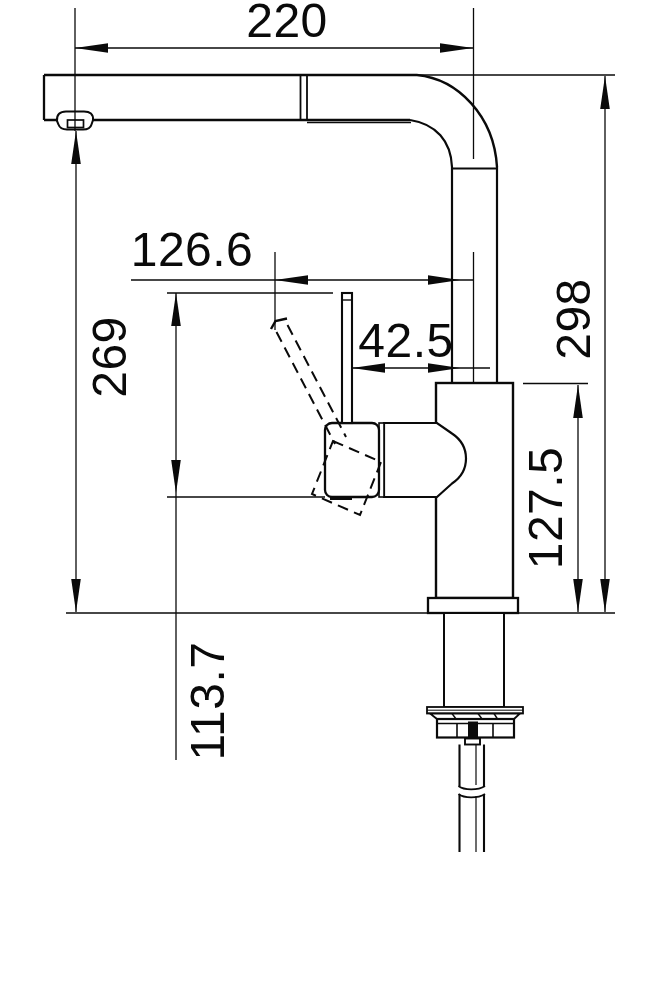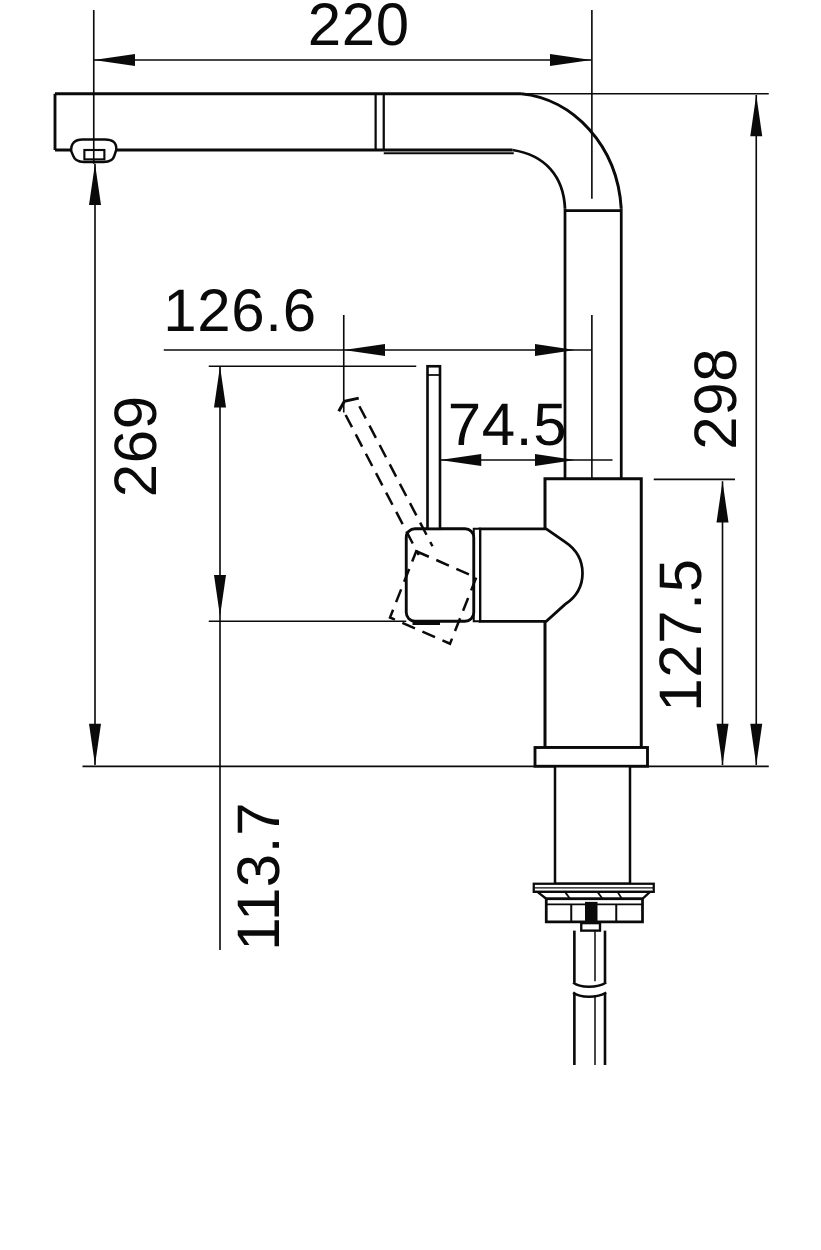--- a/index.html
+++ b/index.html
@@ -162,19 +162,19 @@
     <path d="M176,493 L171.2,460 L180.8,460 Z"></path>
     <path d="M578,385 L573.2,418 L582.8,418 Z"></path>
     <path d="M578,612 L573.2,579 L582.8,579 Z"></path>
     <path d="M605,76 L600.2,109 L609.8,109 Z"></path>
     <path d="M605,612 L600.2,579 L609.8,579 Z"></path>
   </g>
 </svg>
 
   <div class="dim-label" style="left:287px;top:21px">220</div>
   <div class="dim-label" style="left:192px;top:250px">126.6</div>
-  <div class="dim-label" style="left:406px;top:341px">74.5</div>
+  <div class="dim-label" style="left:406px;top:341px">42.5</div>
   <div class="dim-label vertical" style="left:110px;top:357px">269</div>
   <div class="dim-label vertical" style="left:208px;top:701px">113.7</div>
   <div class="dim-label vertical" style="left:546px;top:508px">127.5</div>
   <div class="dim-label vertical" style="left:574px;top:319px">298</div>
 
 </div>
 
 </body></html>

